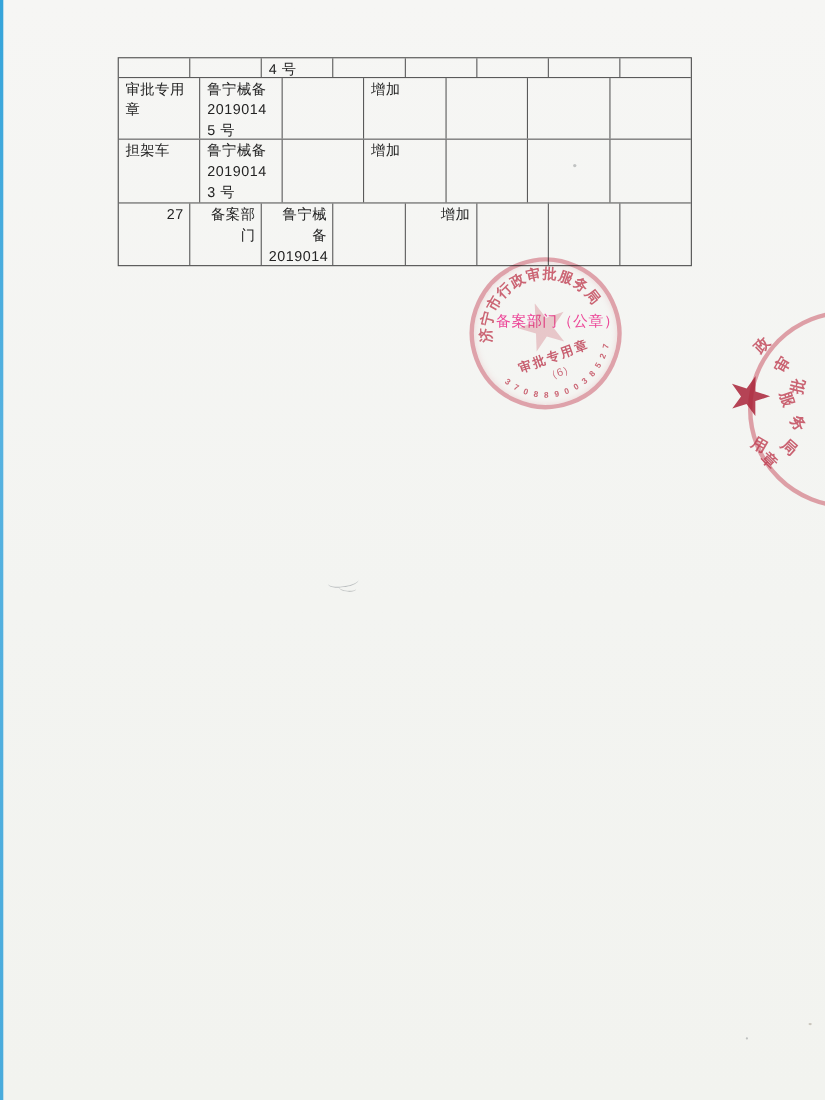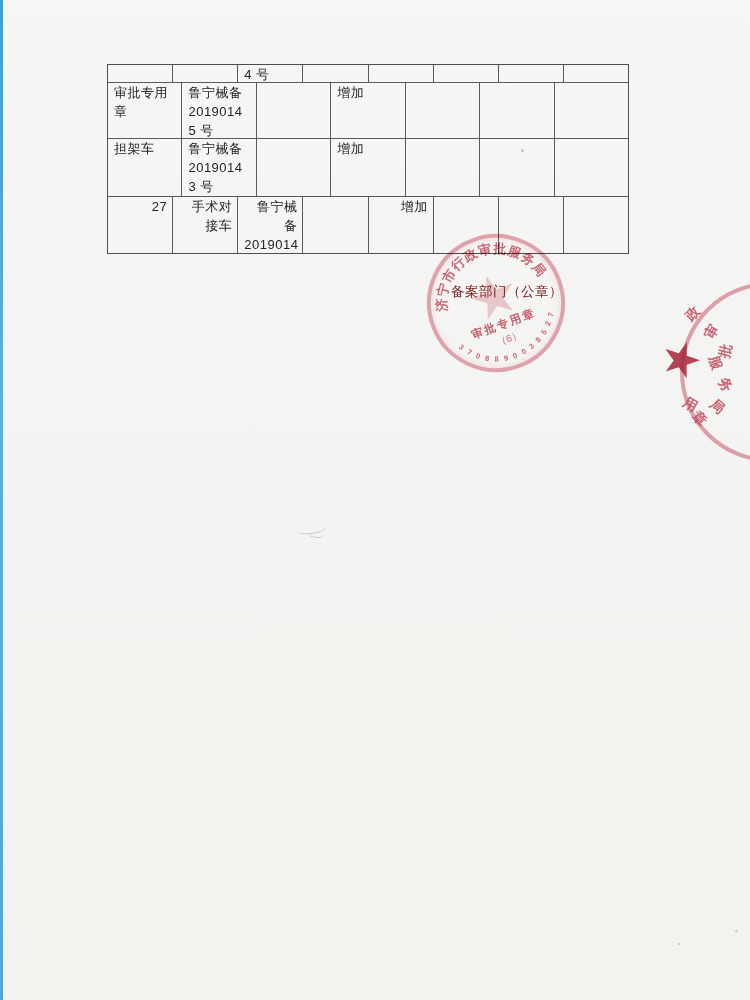--- a/index.html
+++ b/index.html
@@ -7,40 +7,40 @@
     width:750px;height:1000px;overflow:hidden;position:relative;
     font-family:"Liberation Sans","DejaVu Sans",sans-serif;
     background:linear-gradient(180deg,#f6f6f4 0%,#f3f4f1 55%,#f2f3ef 100%);
   }
   .scan-edge{
     position:absolute;left:0;top:0;width:3px;height:1000px;
     background:linear-gradient(180deg,#35a4da,#56b2e0 40%,#49abdc);
   }
   
   .doc-table{
-    position:absolute;left:107px;top:64px;width:522px;
+    position:absolute;left:107px;top:52px;width:522px;
     border:1.5px solid #4e4e4e;box-sizing:border-box;
     color:#242424;
   }
   .trow{display:flex;border-bottom:1px solid #5a5a5a;box-sizing:border-box;}
   .trow:last-child{border-bottom:none;text-align:right;}
   .r0{height:18px;}
   .r1{height:56px;}
   .r2{height:58px;}
   .r3{height:56px;}
   .tcell{
     flex:1;border-right:1px solid #5a5a5a;box-sizing:border-box;
     padding:0px 5px 0 6px;font-size:13px;line-height:19px;
     overflow:hidden;letter-spacing:0.5px;
   }
   .tcell:last-child{border-right:none;}
   
   .footer-block{
     position:absolute;left:427px;top:281px;
-    font-size:13.5px;line-height:21.5px;color:#7f1d1d;letter-spacing:0.5px;padding-left:24px;
+    font-size:13.5px;line-height:21.5px;color:#ec4899;letter-spacing:0.5px;padding-left:24px;
   }
   
   .stamp{position:absolute;mix-blend-mode:multiply;pointer-events:none;}
   #stamp-main{
     left:427px;top:234px;width:138px;height:138px;
     transform:rotate(-20deg);
   }
   .stamp-ring{
     position:absolute;inset:0;border-radius:50%;
     border:4px solid rgba(209,84,104,0.50);
@@ -123,21 +123,21 @@
     <div class="tcell">担架车</div>
     <div class="tcell">鲁宁械备2019014 3 号</div>
     <div class="tcell"></div>
     <div class="tcell">增加</div>
     <div class="tcell"></div>
     <div class="tcell"></div>
     <div class="tcell"></div>
   </div>
   <div class="trow r3">
     <div class="tcell">27</div>
-    <div class="tcell">手术对接车</div>
+    <div class="tcell">备案部门</div>
     <div class="tcell">鲁宁械备2019014 6 号</div>
     <div class="tcell"></div>
     <div class="tcell">增加</div>
     <div class="tcell"></div>
     <div class="tcell"></div>
     <div class="tcell"></div>
   </div>
 </div>
 
 <div class="footer-block">

